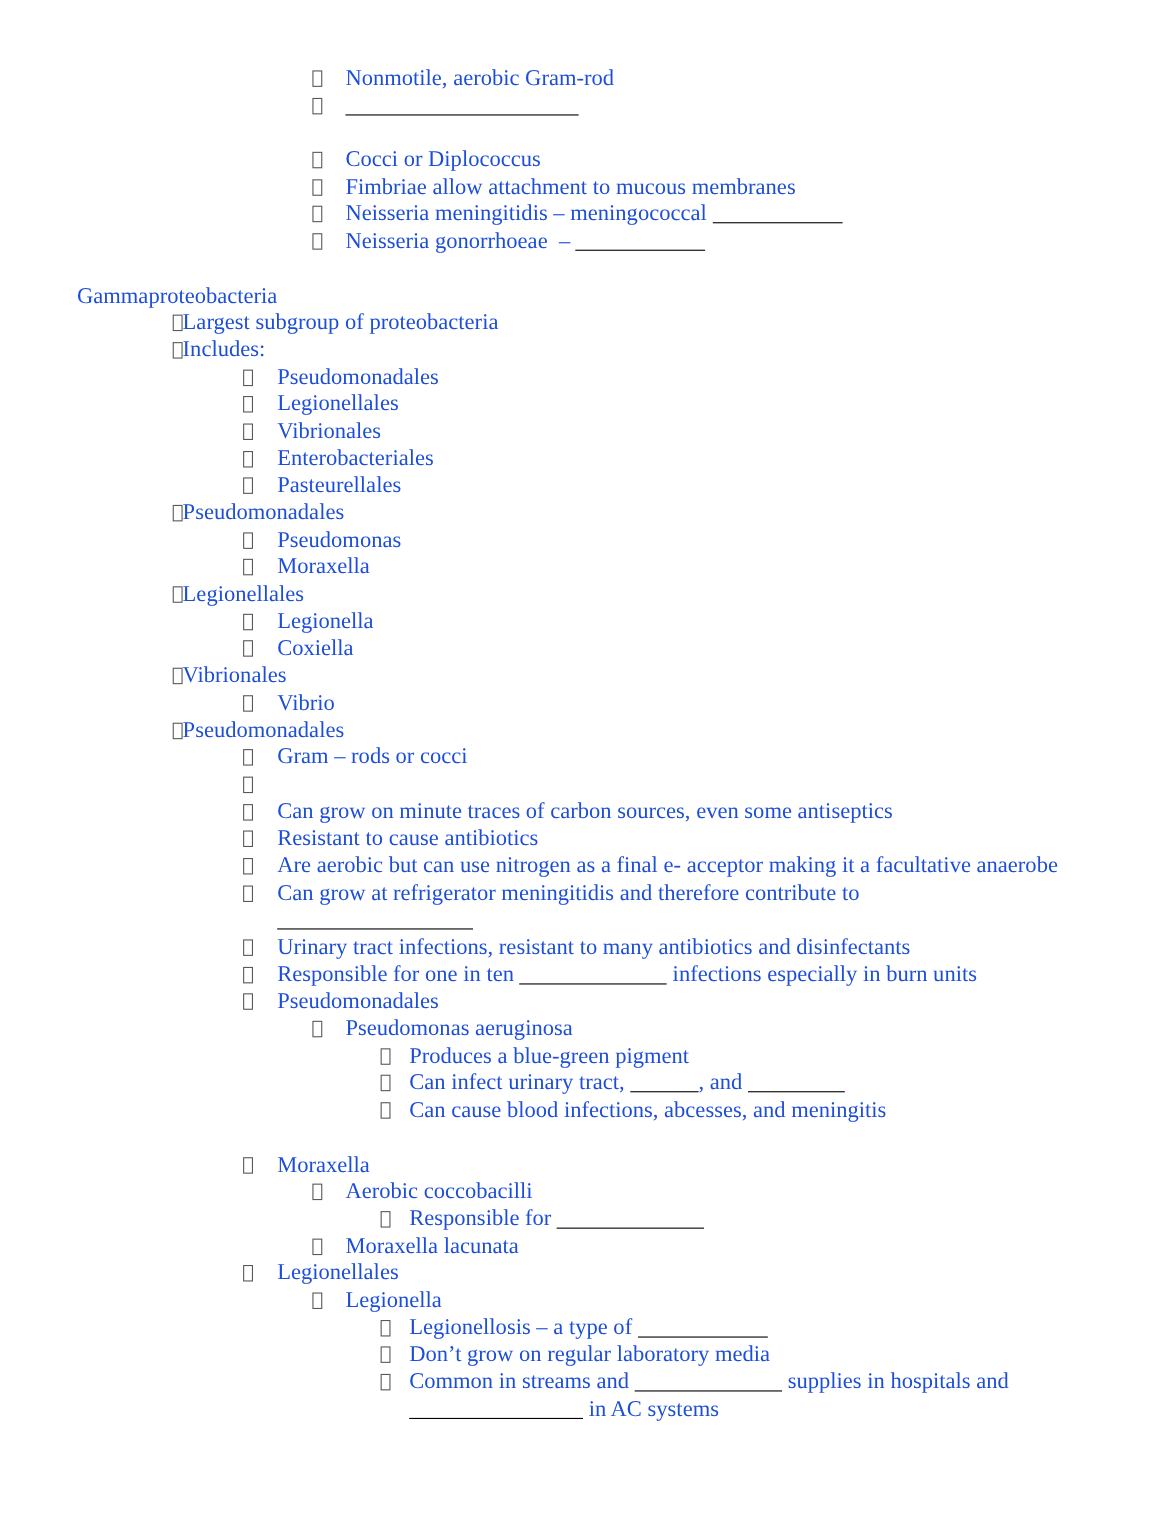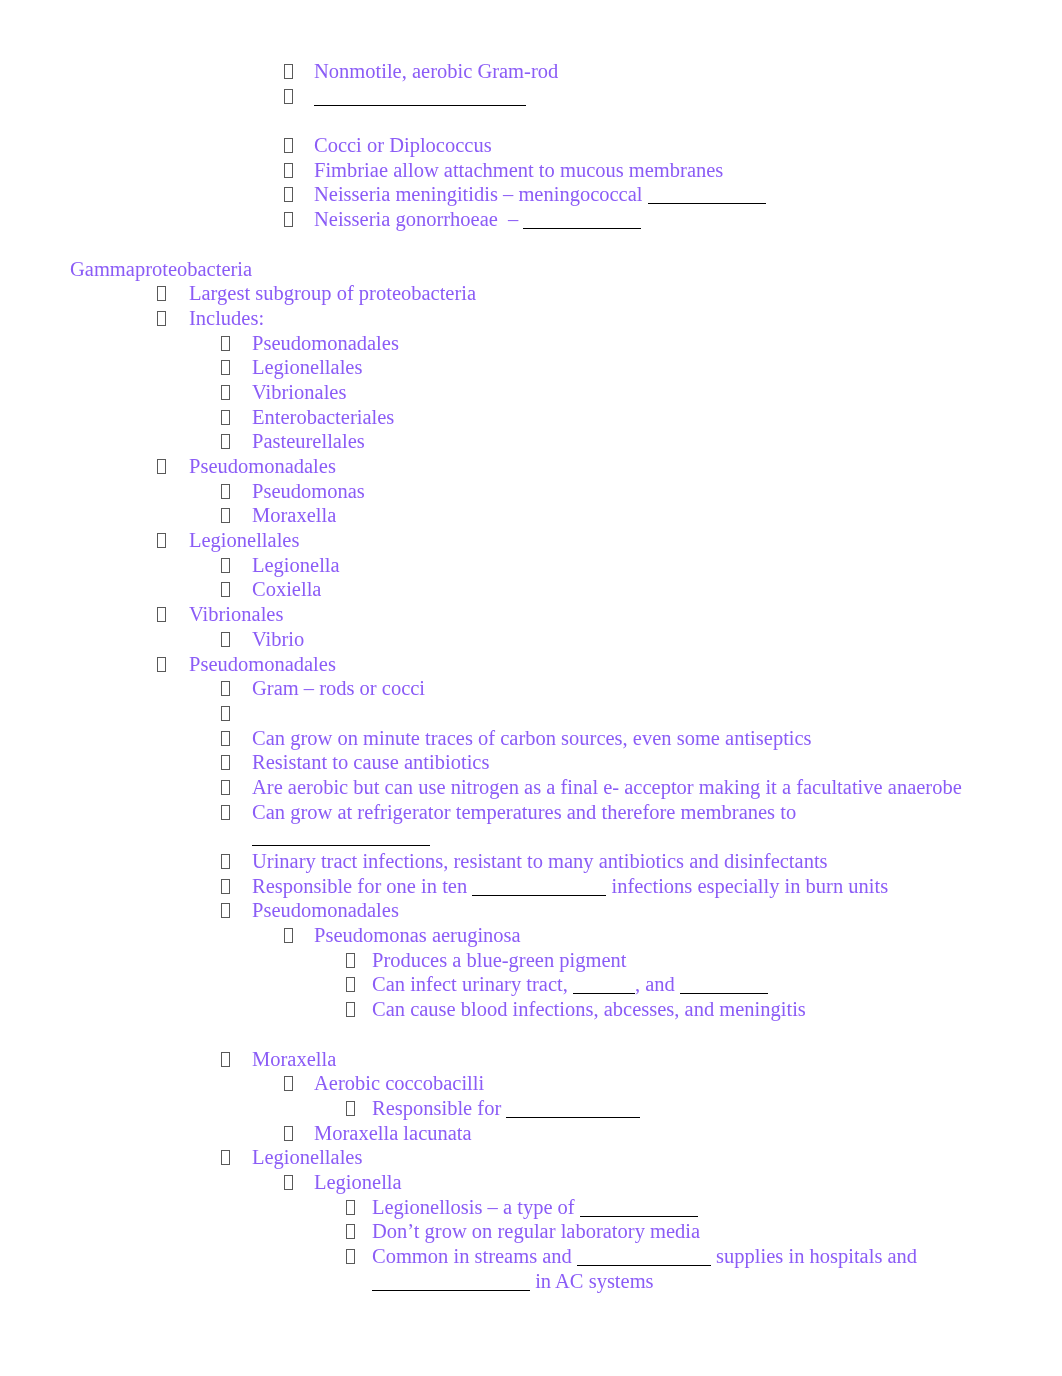--- a/index.html
+++ b/index.html
@@ -7,21 +7,21 @@
     padding: 0;
     background: #ffffff;
   }
   .page {
     position: relative;
     width: 1062px;
     height: 1376px;
     background: #ffffff;
     font-family: "Liberation Serif", "DejaVu Serif", serif;
     font-size: 20.5px;
-    color: #8b5cf6;
+    color: #1d4ed8;
     overflow: hidden;
   }
   .doc-body {
     position: absolute;
     left: 0;
     top: 59px;
     width: 1062px;
   }
 
   
@@ -50,21 +50,21 @@
 
   .txt {
     flex: 0 1 auto;
     white-space: pre-wrap;
   }
   .lvl1 { padding-left: 157px; }
   .lvl2 { padding-left: 221px; }
   .lvl3 { padding-left: 284px; }
   .lvl4 { padding-left: 346px; }
 
-  .lvl1 .txt { margin-left: 23px; }
+  .lvl1 .txt { }
   .lvl2 .txt { margin-left: 22px; }
   .lvl3 .txt { margin-left: 21px; }
   .lvl4 .txt { margin-left: 17px; }
 
   
   .heading {
     display: flex;
     height: 24.7px;
     line-height: 24.7px;
     padding-left: 70px;
@@ -222,21 +222,21 @@
       <span class="bullet"></span>
       <span class="txt">Resistant to cause antibiotics</span>
     </div>
     <div class="row lvl2">
       <span class="bullet"></span>
       <span class="txt">Are aerobic but can use nitrogen as a final e- acceptor making it a facultative anaerobe</span>
     </div>
 
     <div class="row wrap lvl2">
       <span class="bullet"></span>
-      <span class="txt"><span class="cont">Can grow at refrigerator temperatures and therefore membranes to</span><span class="cont"><span class="blank b-xxl"></span></span></span>
+      <span class="txt"><span class="cont">Can grow at refrigerator meningitidis and therefore contribute to</span><span class="cont"><span class="blank b-xxl"></span></span></span>
     </div>
 
     <div class="row lvl2">
       <span class="bullet"></span>
       <span class="txt">Urinary tract infections, resistant to many antibiotics and disinfectants</span>
     </div>
     <div class="row lvl2">
       <span class="bullet"></span>
       <span class="txt"><span>Responsible for one in ten </span><span class="blank b-lg"></span><span> infections especially in burn units</span></span>
     </div>

